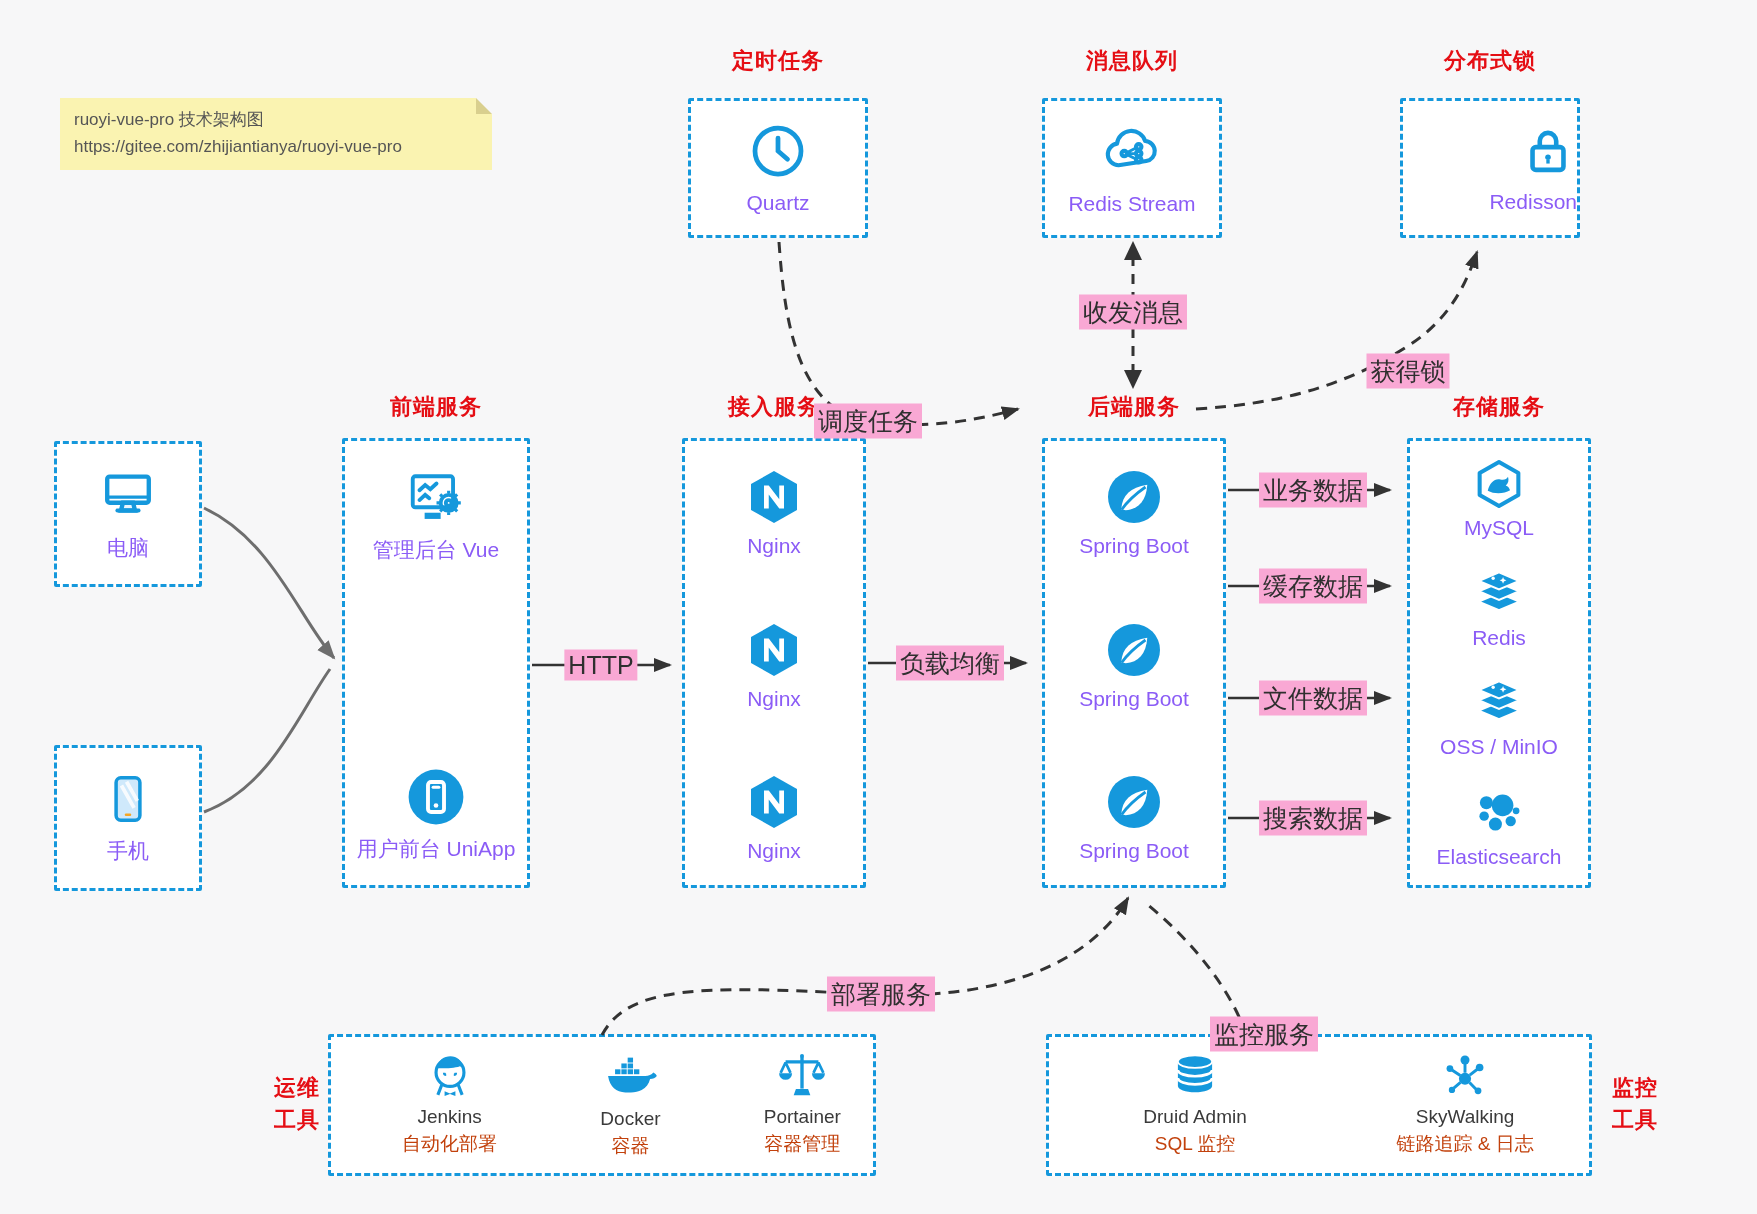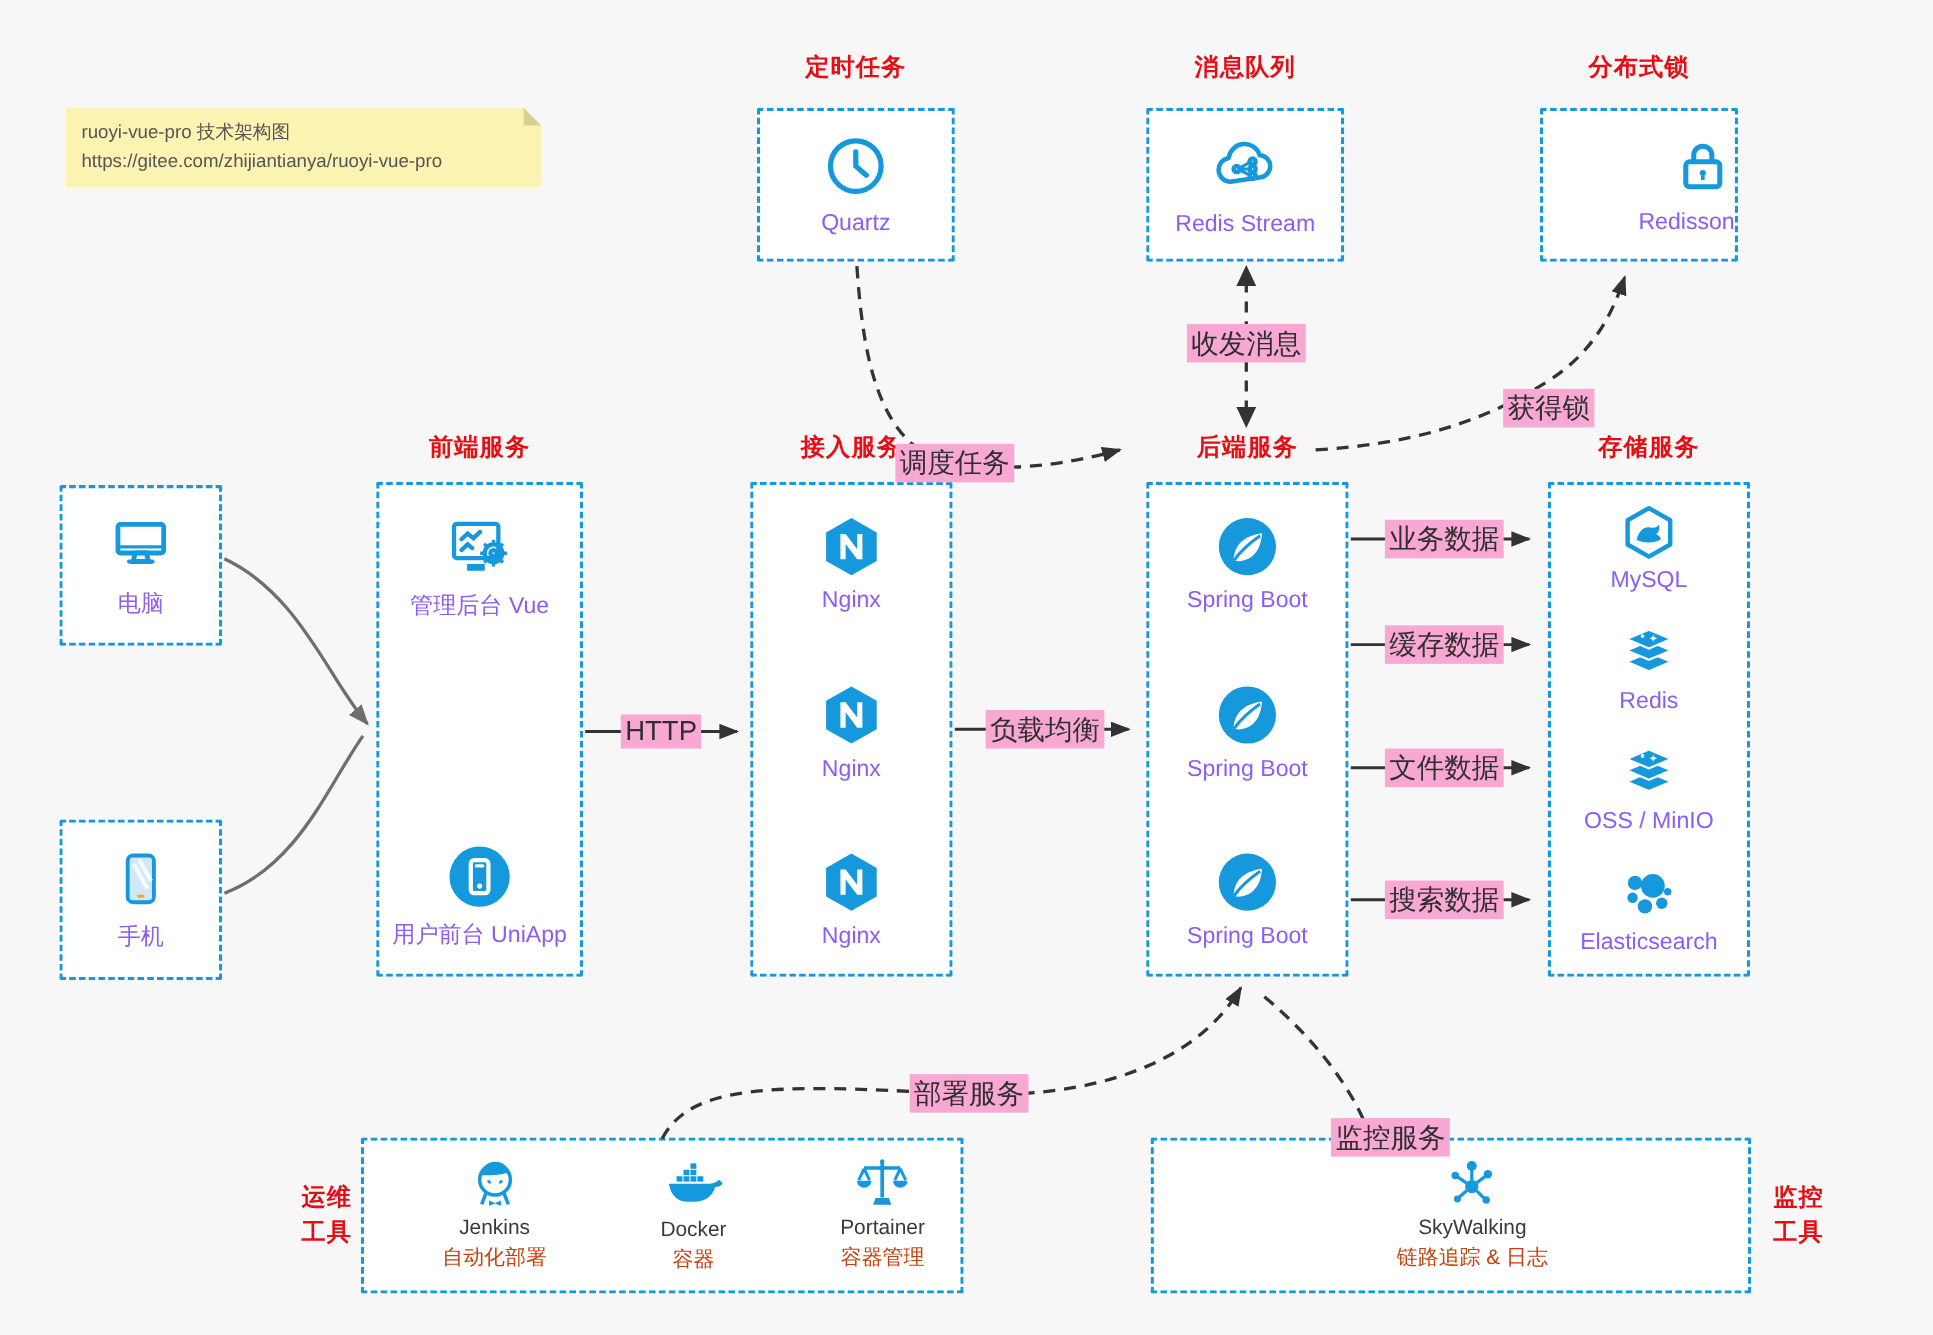--- a/index.html
+++ b/index.html
@@ -310,20 +310,29 @@
       <path d="M9.3 17.8 h5.4 l1 2.7 h-7.4 Z" fill="#1598dc" stroke="none"></path>
     </svg>
     <div class="tool-name">Portainer</div>
     <div class="tool-desc">容器管理</div>
   </div>
 </div>
 
 <div class="box tool-box" style="left:1046px;top:1034px;width:546px;height:142px;">
   <div class="tool-item">
     <svg class="icon" width="54" height="54" viewBox="0 0 24 24">
+      <path d="M4.4 5.6 V16.4 c0 1.55 3.4 2.8 7.6 2.8 s7.6 -1.25 7.6 -2.8 V5.6 Z" fill="#1598dc"></path>
+      <path d="M4.4 9.3 a7.6 2.8 0 0 0 15.2 0 M4.4 12.9 a7.6 2.8 0 0 0 15.2 0" stroke="#fff" stroke-width="1.2" fill="none"></path>
+      <ellipse cx="12" cy="5.6" rx="7.6" ry="2.8" fill="#1598dc" stroke="#fff" stroke-width="0.8"></ellipse>
+    </svg>
+    <div class="tool-name">Druid Admin</div>
+    <div class="tool-desc">SQL 监控</div>
+  </div>
+  <div class="tool-item">
+    <svg class="icon" width="54" height="54" viewBox="0 0 24 24">
       <g stroke="#1598dc" stroke-width="1.3" fill="none">
         <path d="M12 10.6 V6 M9.9 11.8 L6.2 9.3 M10 14.8 L7 17.4 M14.1 11.6 L17.6 8.9 M14 14.9 L16.8 17.8"></path>
       </g>
       <g fill="#1598dc">
         <circle cx="12" cy="13.2" r="2.7"></circle>
           <circle cx="12" cy="4.9" r="2"></circle>
           <circle cx="5.3" cy="8.7" r="1.5"></circle>
         <circle cx="6.2" cy="18.2" r="1.4"></circle>
           <circle cx="18.5" cy="8.2" r="1.7"></circle>
           <circle cx="17.8" cy="18.6" r="1.5"></circle>

